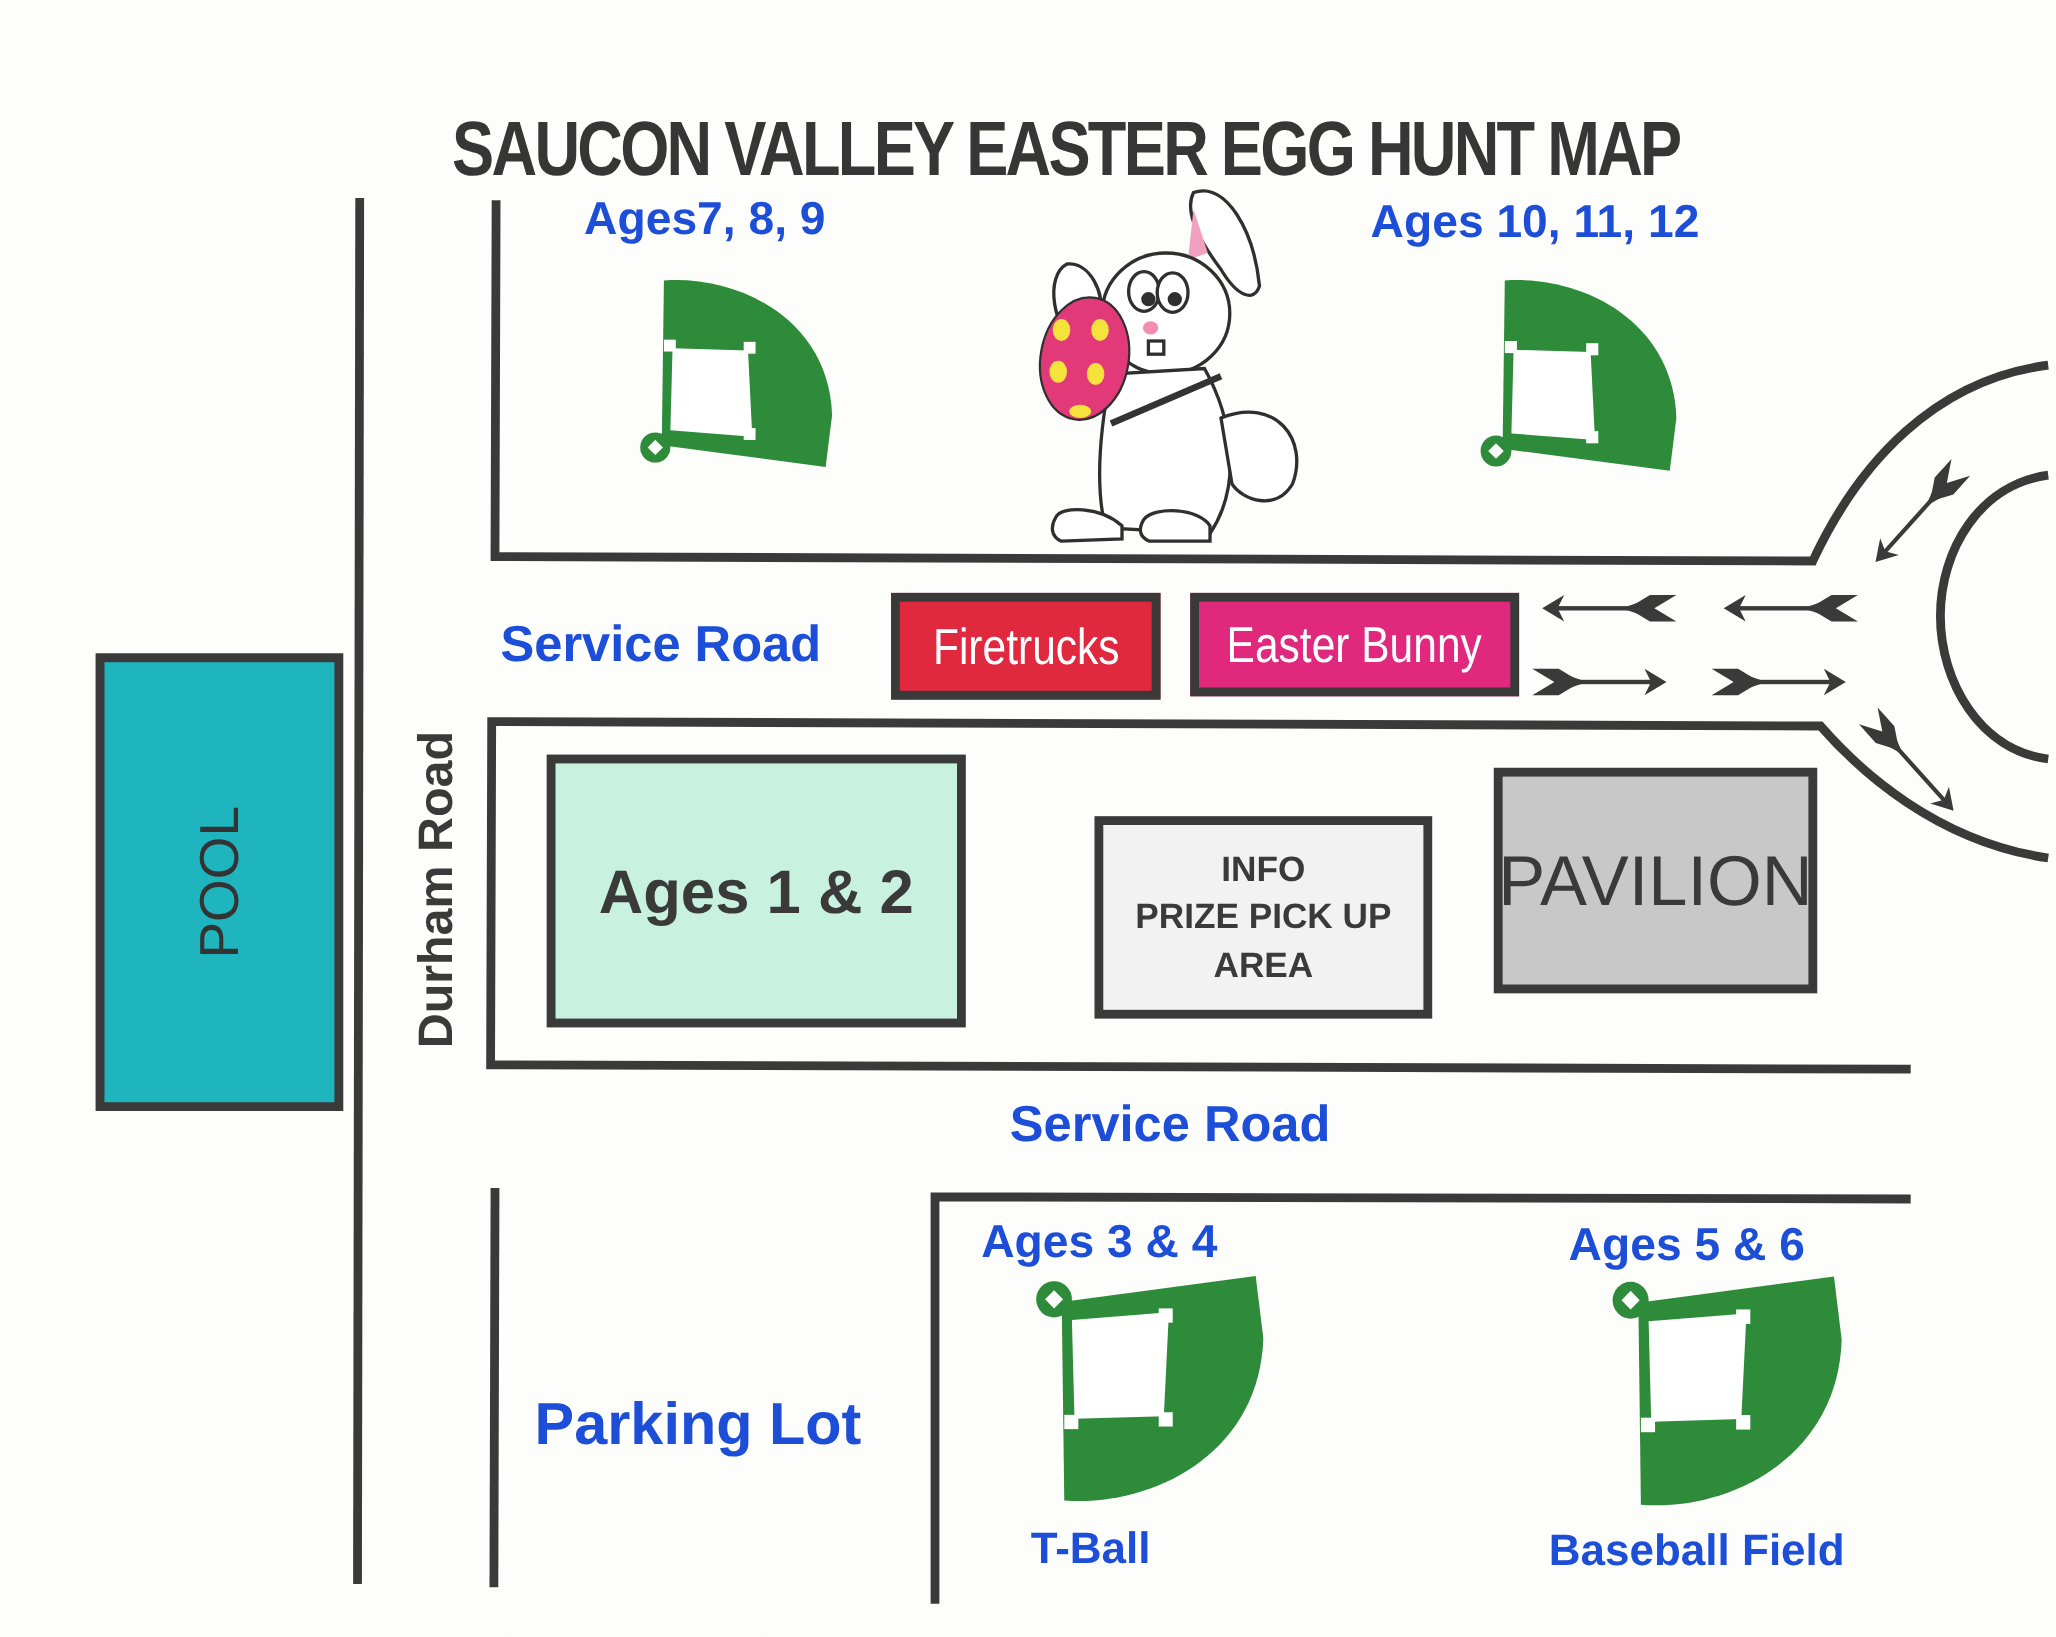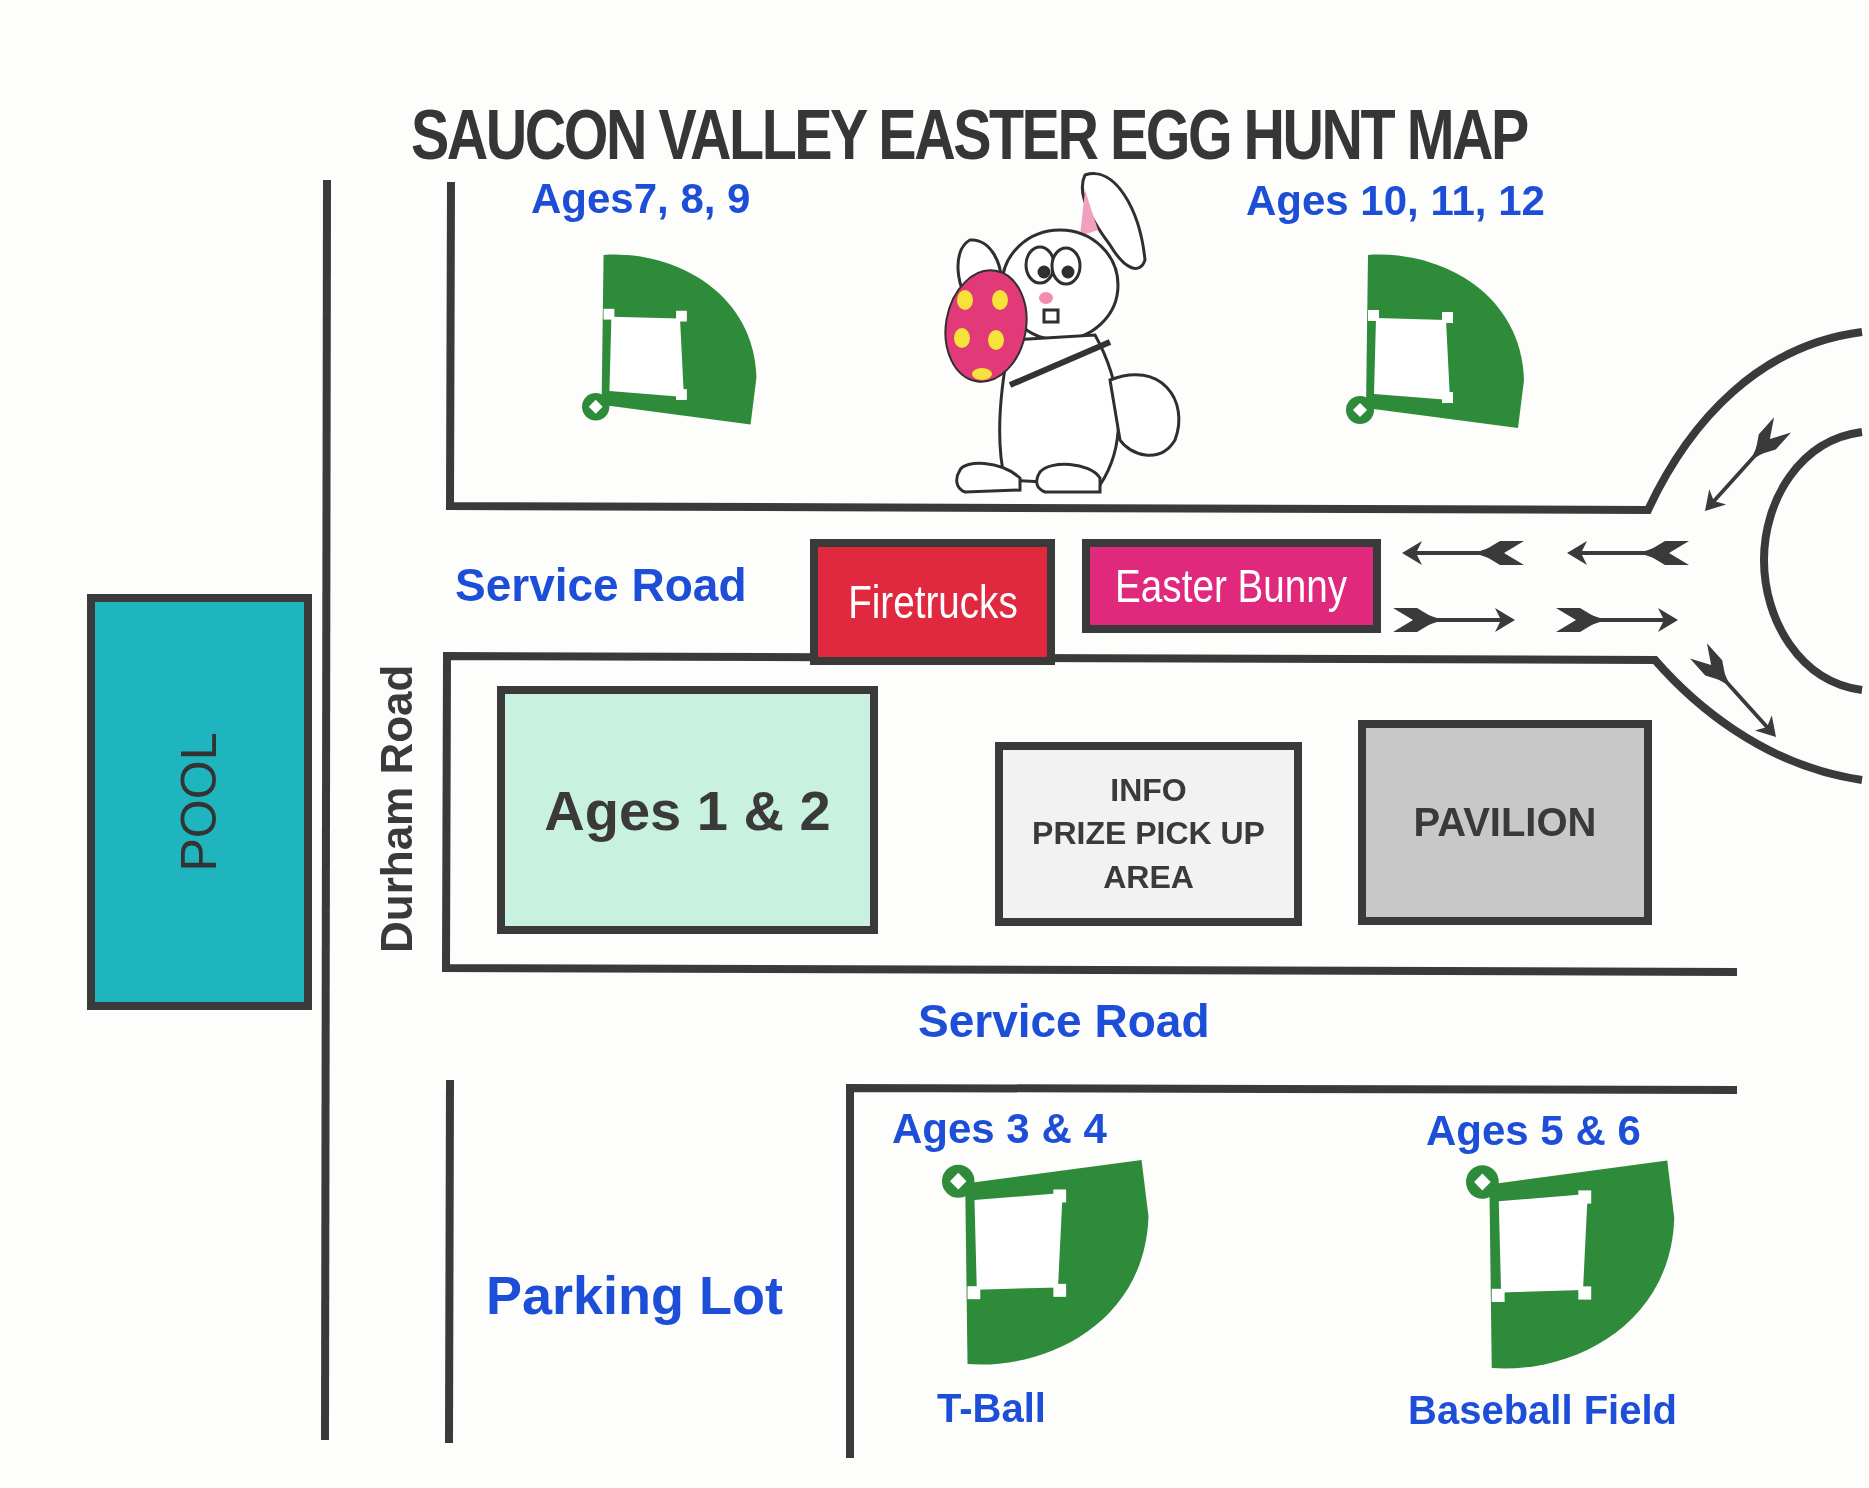--- a/index.html
+++ b/index.html
@@ -105,39 +105,39 @@
   <div class="lbl ages" style="left:1246px; top:180px;" data-interactable="false">Ages 10, 11, 12</div>
 
   <div class="box" style="left:87px; top:594px; width:225px; height:416px; background:#1eb5be;" data-interactable="false">
     <span class="vtext" style="position:static; font-size:50px; font-weight:normal; color:#333;" data-interactable="false">POOL</span>
   </div>
 
   <div class="vtext" style="left:262px; top:793px; width:270px; height:50px; font-size:44px; text-align:center;" data-interactable="false">Durham Road</div>
 
   <div class="lbl" style="left:455px; top:562px; font-size:46px;" data-interactable="false">Service Road</div>
 
-  <div class="box" style="left:810px; top:539px; width:245px; height:126px; background:#e0283f; color:#fff; font-size:46px;" data-interactable="false">
+  <div class="box" style="left:810px; top:539px; width:245px; height:97px; background:#e0283f; color:#fff; font-size:46px;" data-interactable="false">
     <span class="narrow" data-interactable="false">Firetrucks</span>
   </div>
 
   <div class="box" style="left:1082px; top:539px; width:299px; height:94px; background:#e0287d; color:#fff; font-size:46px;" data-interactable="false">
     <span class="narrow" data-interactable="false">Easter Bunny</span>
   </div>
 
   <div class="box" style="left:497px; top:686px; width:381px; height:248px; background:#c9f1e0; font-size:56px; font-weight:bold;" data-interactable="false">
     <span data-interactable="false">Ages 1 &amp; 2</span>
   </div>
 
   <div class="box" style="left:995px; top:710px; width:307px; height:184px; background:#f2f2f2; font-size:32px; font-weight:bold; flex-direction:column; line-height:1.35;margin-top:32px;" data-interactable="false">
     <span data-interactable="false">INFO</span>
     <span data-interactable="false">PRIZE PICK UP</span>
     <span data-interactable="false">AREA</span>
   </div>
 
-  <div class="box" style="left:1358px; top:720px; width:294px; height:205px; background:#c8c8c8; font-size:40px; font-weight:bold;" data-interactable="false">
+  <div class="box" style="left:1358px; top:698px; width:294px; height:205px; background:#c8c8c8; font-size:64px; font-weight:normal;" data-interactable="false">
     <span data-interactable="false">PAVILION</span>
   </div>
 
   <div class="lbl" style="left:918px; top:998px; font-size:46px;" data-interactable="false">Service Road</div>
 
   <div class="lbl" style="left:486px; top:1268px; font-size:54px;" data-interactable="false">Parking Lot</div>
 
   <div class="lbl ages" style="left:892px; top:1108px;" data-interactable="false">Ages 3 &amp; 4</div>
   <div class="lbl ages" style="left:1426px; top:1110px;" data-interactable="false">Ages 5 &amp; 6</div>
   <div class="lbl field-name" style="left:937px; top:1388px;" data-interactable="false">T-Ball</div>

